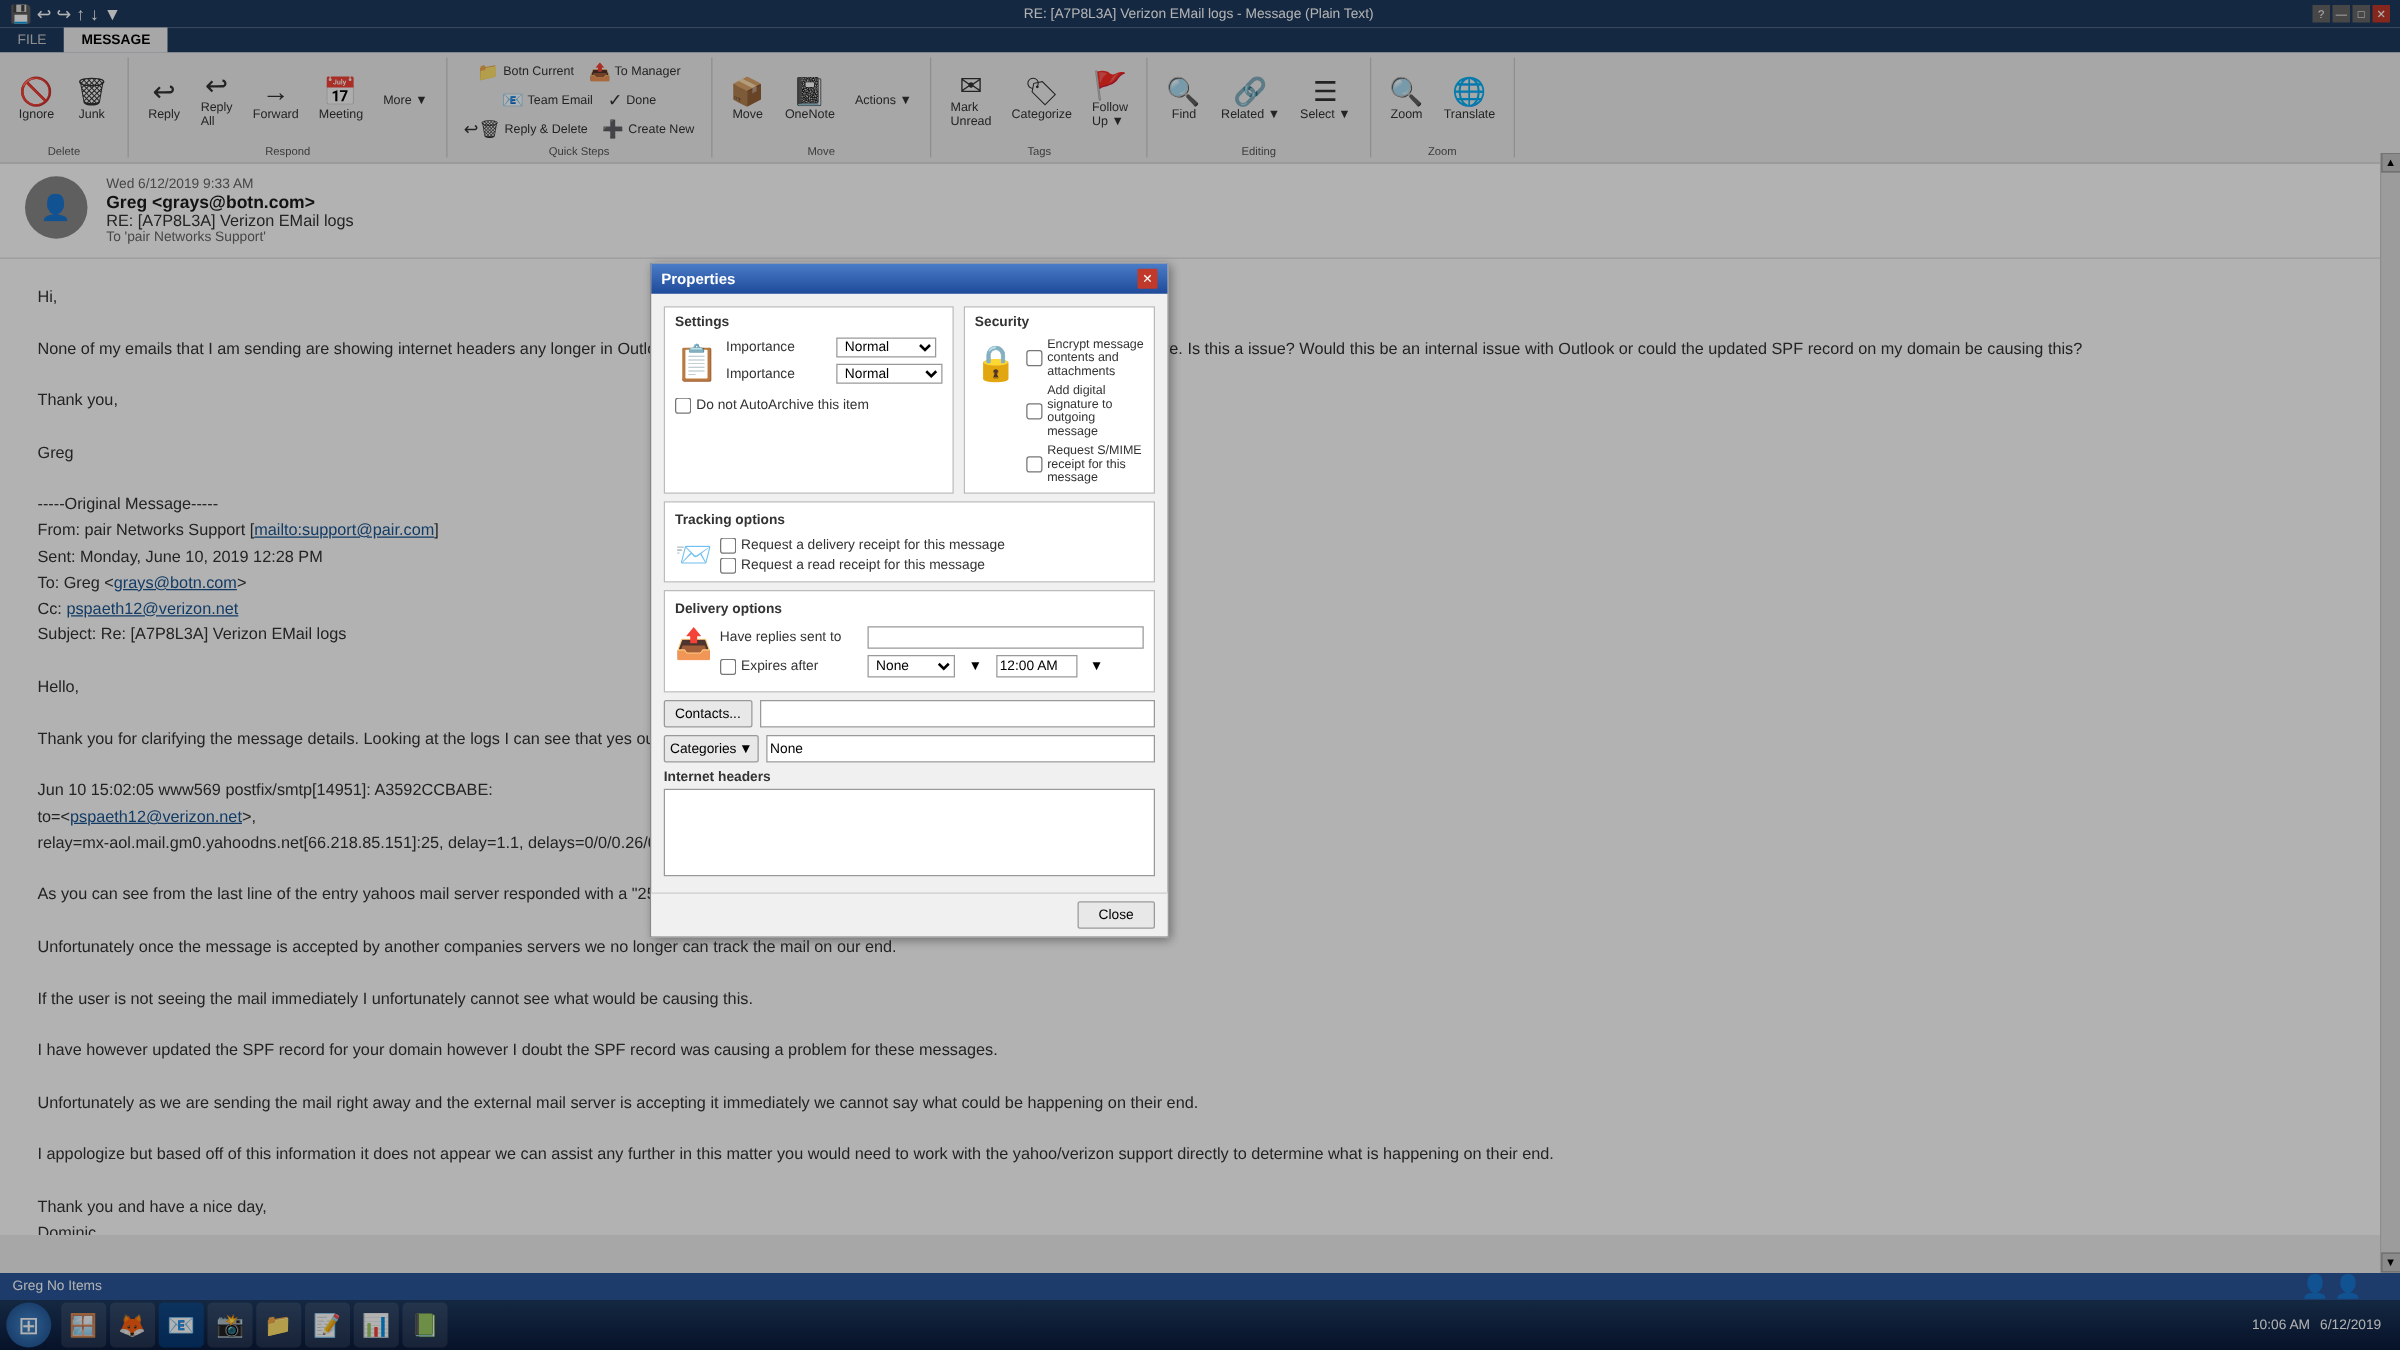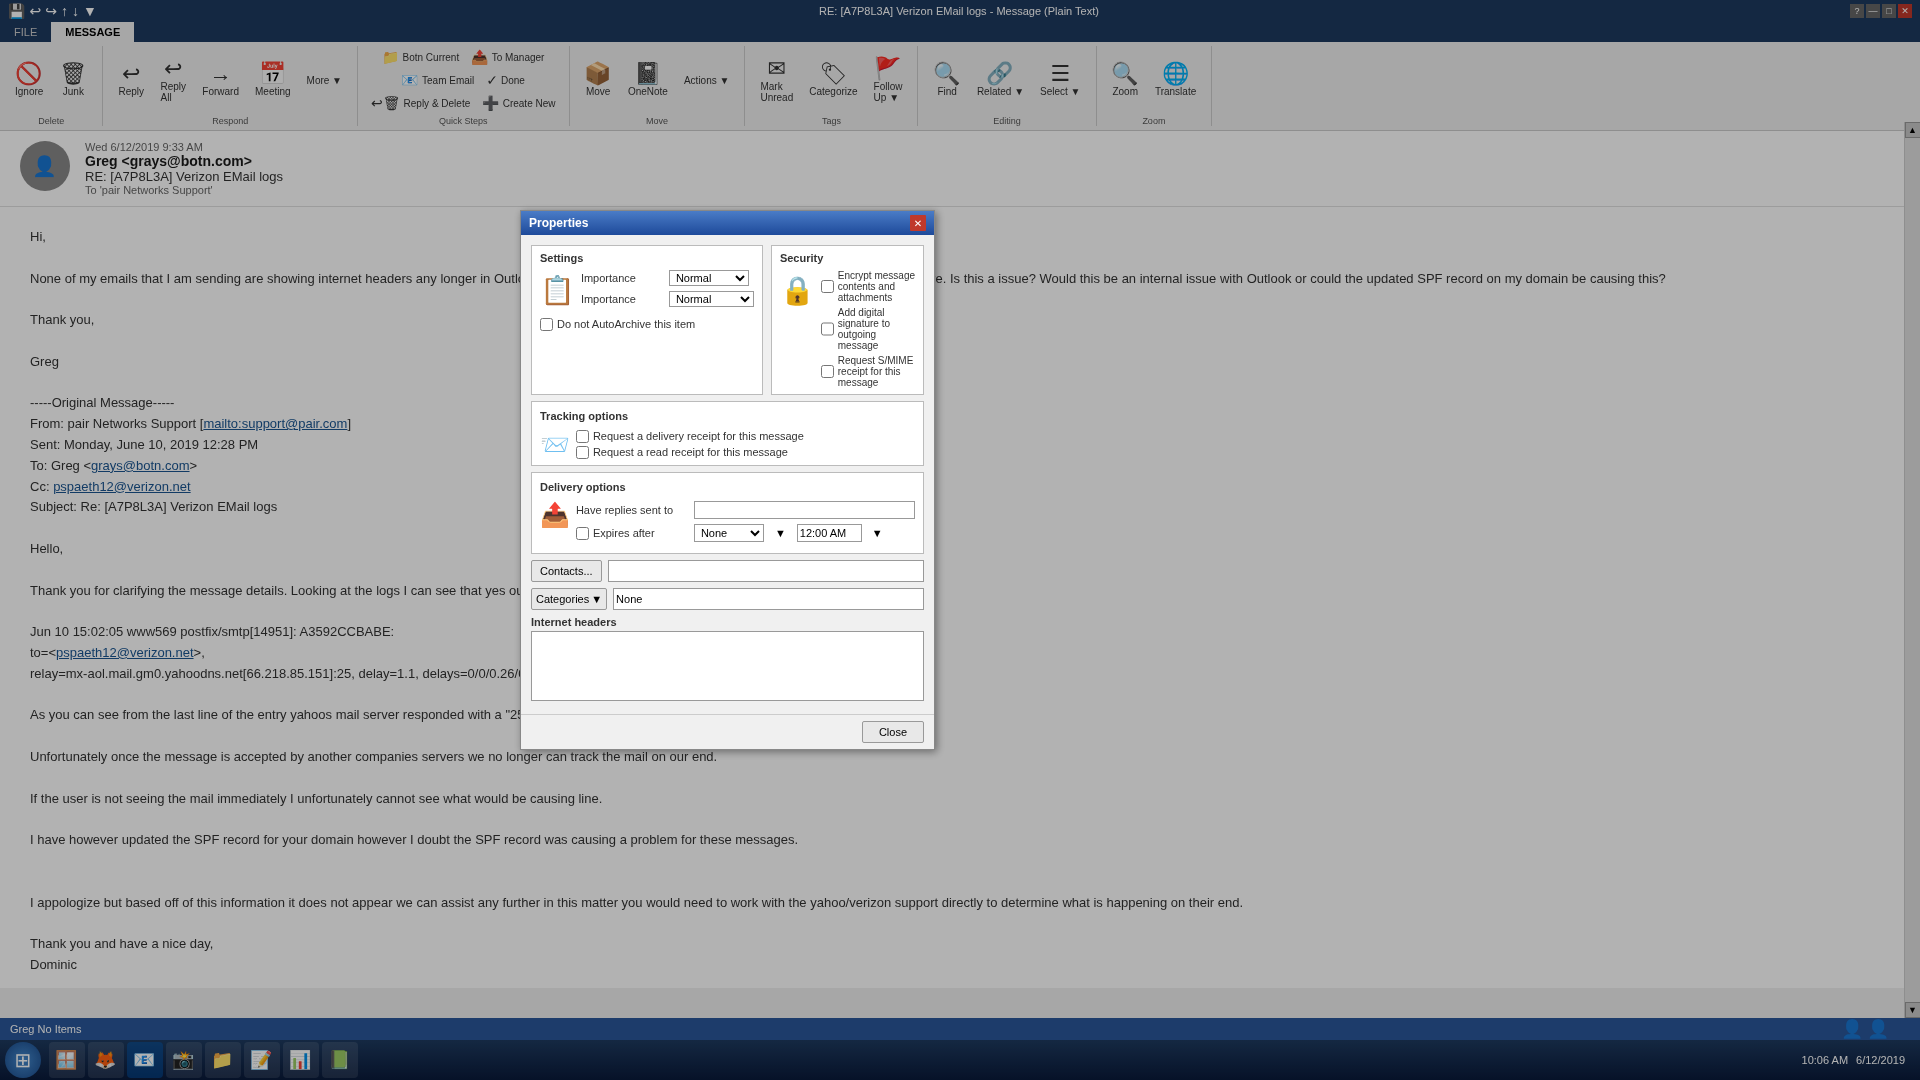--- a/index.html
+++ b/index.html
@@ -280,24 +280,25 @@
   <p>Thank you for clarifying the message details. Looking at the logs I can see that yes our server sent the message to yahoo's mail servers.</p>
   <br>
   <p>Jun 10 15:02:05 www569 postfix/smtp[14951]: A3592CCBABE:</p>
   <p>to=&lt;<a href="#">pspaeth12@verizon.net</a>&gt;,</p>
   <p>relay=mx-aol.mail.gm0.yahoodns.net[66.218.85.151]:25, delay=1.1, delays=0/0/0.26/0.88, dsn=2.0.0, status=s</p>
   <br>
   <p>As you can see from the last line of the entry yahoos mail server responded with a "250 ok" indicating that the</p>
   <br>
   <p>Unfortunately once the message is accepted by another companies servers we no longer can track the mail on our end.</p>
   <br>
-  <p>If the user is not seeing the mail immediately I unfortunately cannot see what would be causing line.</p>
+  <p>If the user is not seeing the mail immediately I unfortunately cannot see what would be causing this.</p>
   <br>
   <p>I have however updated the SPF record for your domain however I doubt the SPF record was causing a problem for these messages.</p>
   <br>
+  <p>Unfortunately as we are sending the mail right away and the external mail server is accepting it immediately we cannot say what could be happening on their end.</p>
   <br>
   <p>I appologize but based off of this information it does not appear we can assist any further in this matter you would need to work with the yahoo/verizon support directly to determine what is happening on their end.</p>
   <br>
   <p>Thank you and have a nice day,</p>
   <p>Dominic</p>
   
 </div>
 
 <div class="right-scroll">
   <div class="scroll-btn">▲</div>

